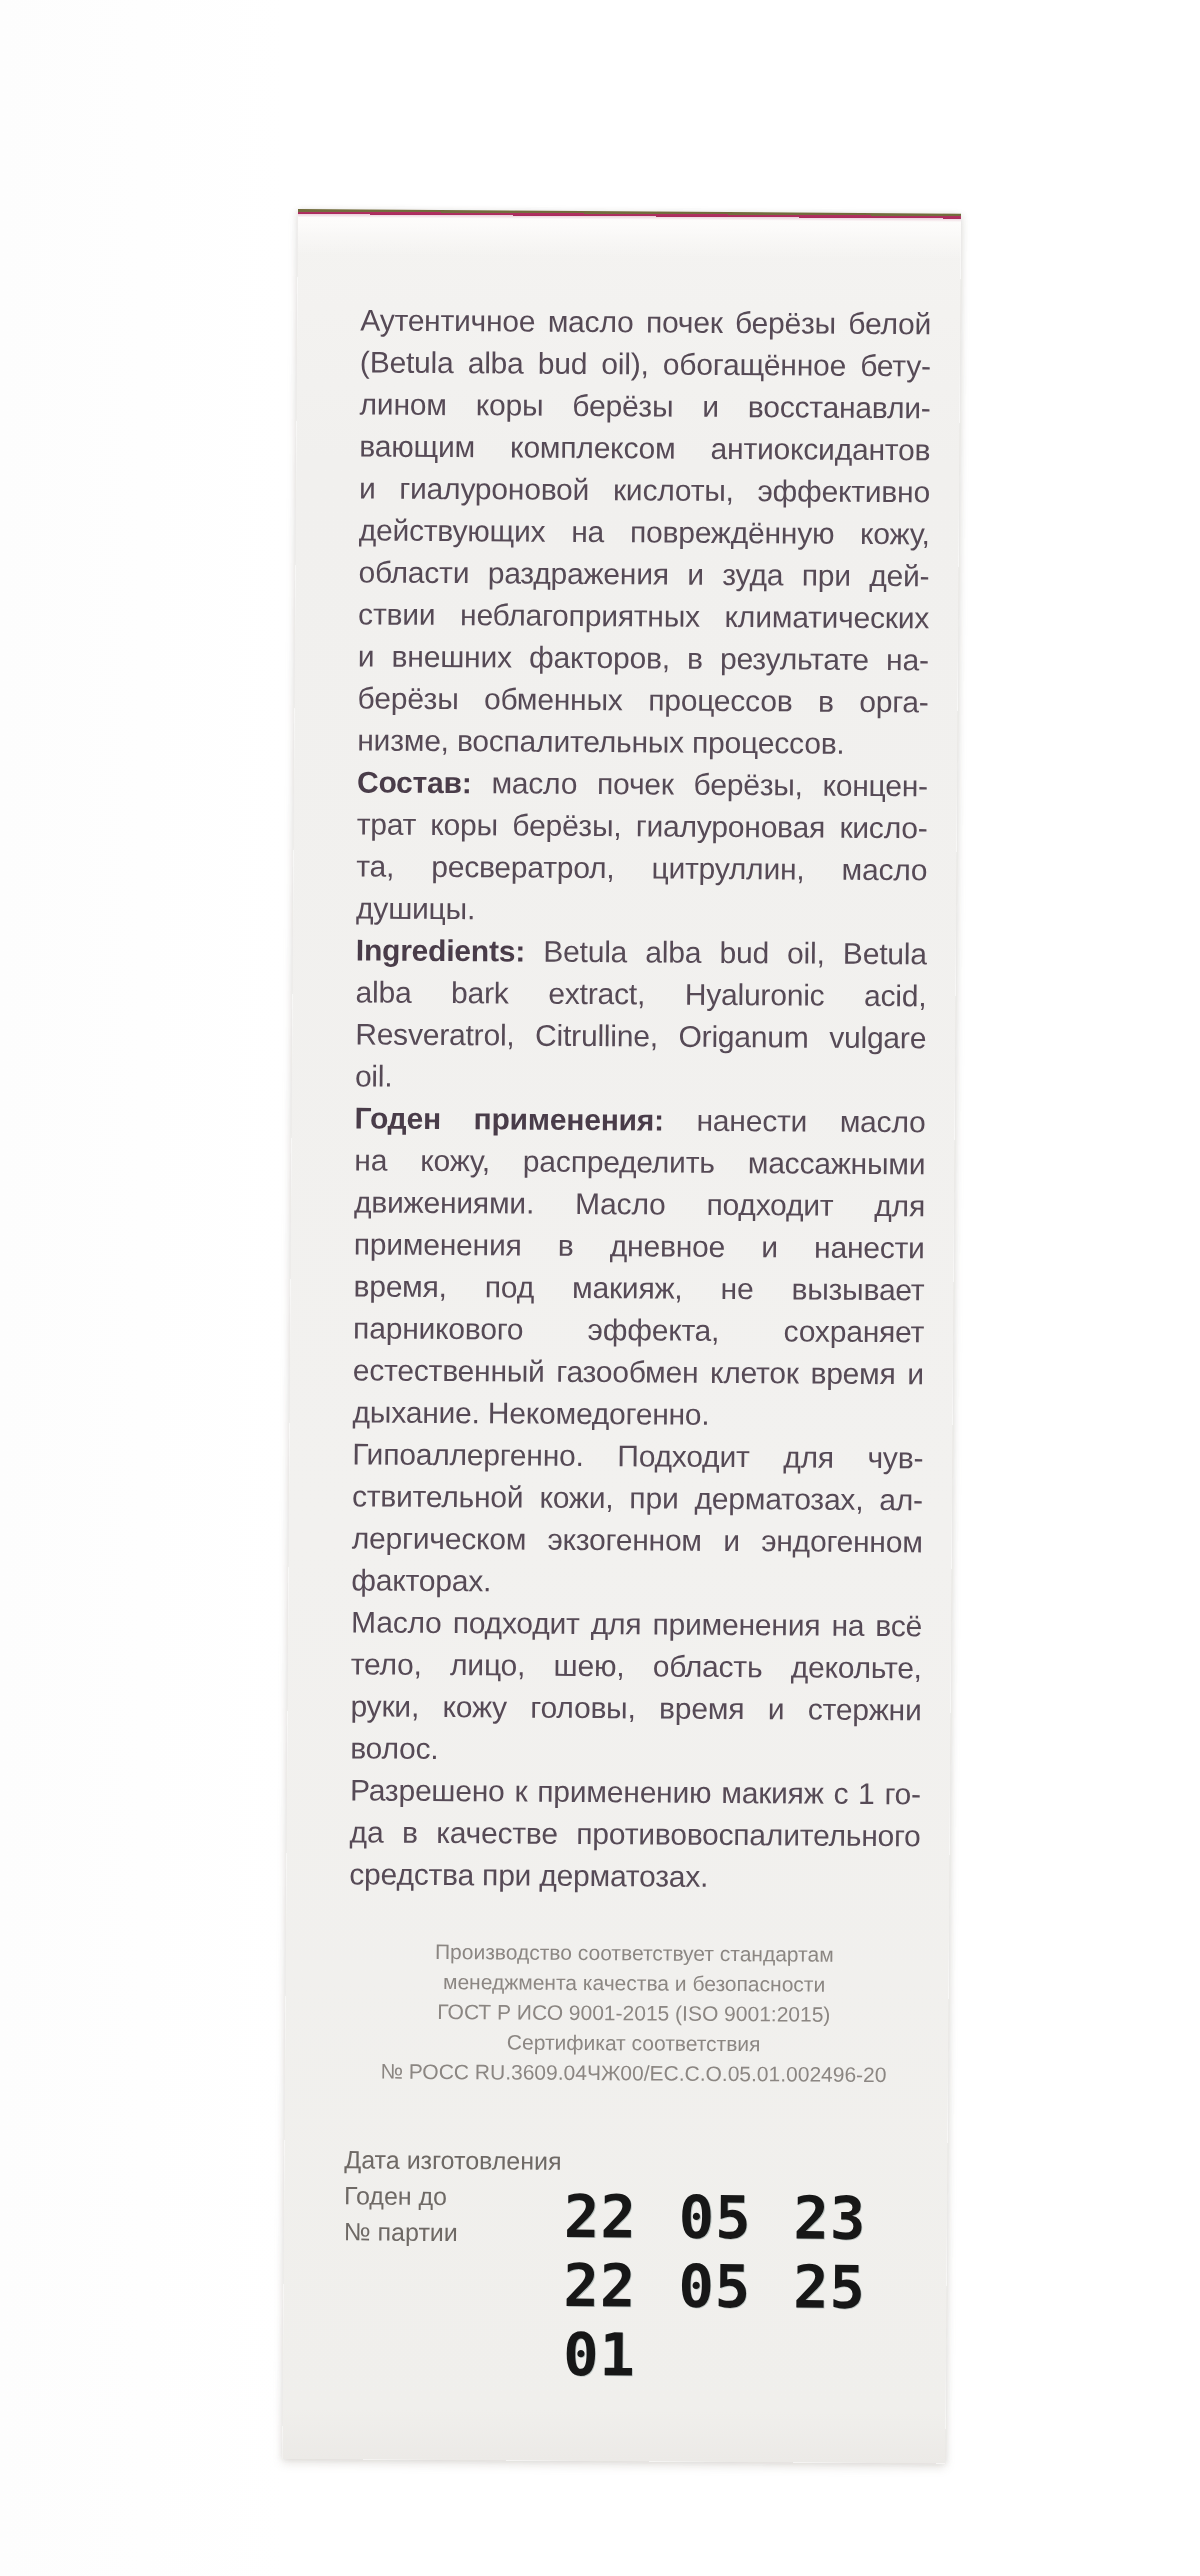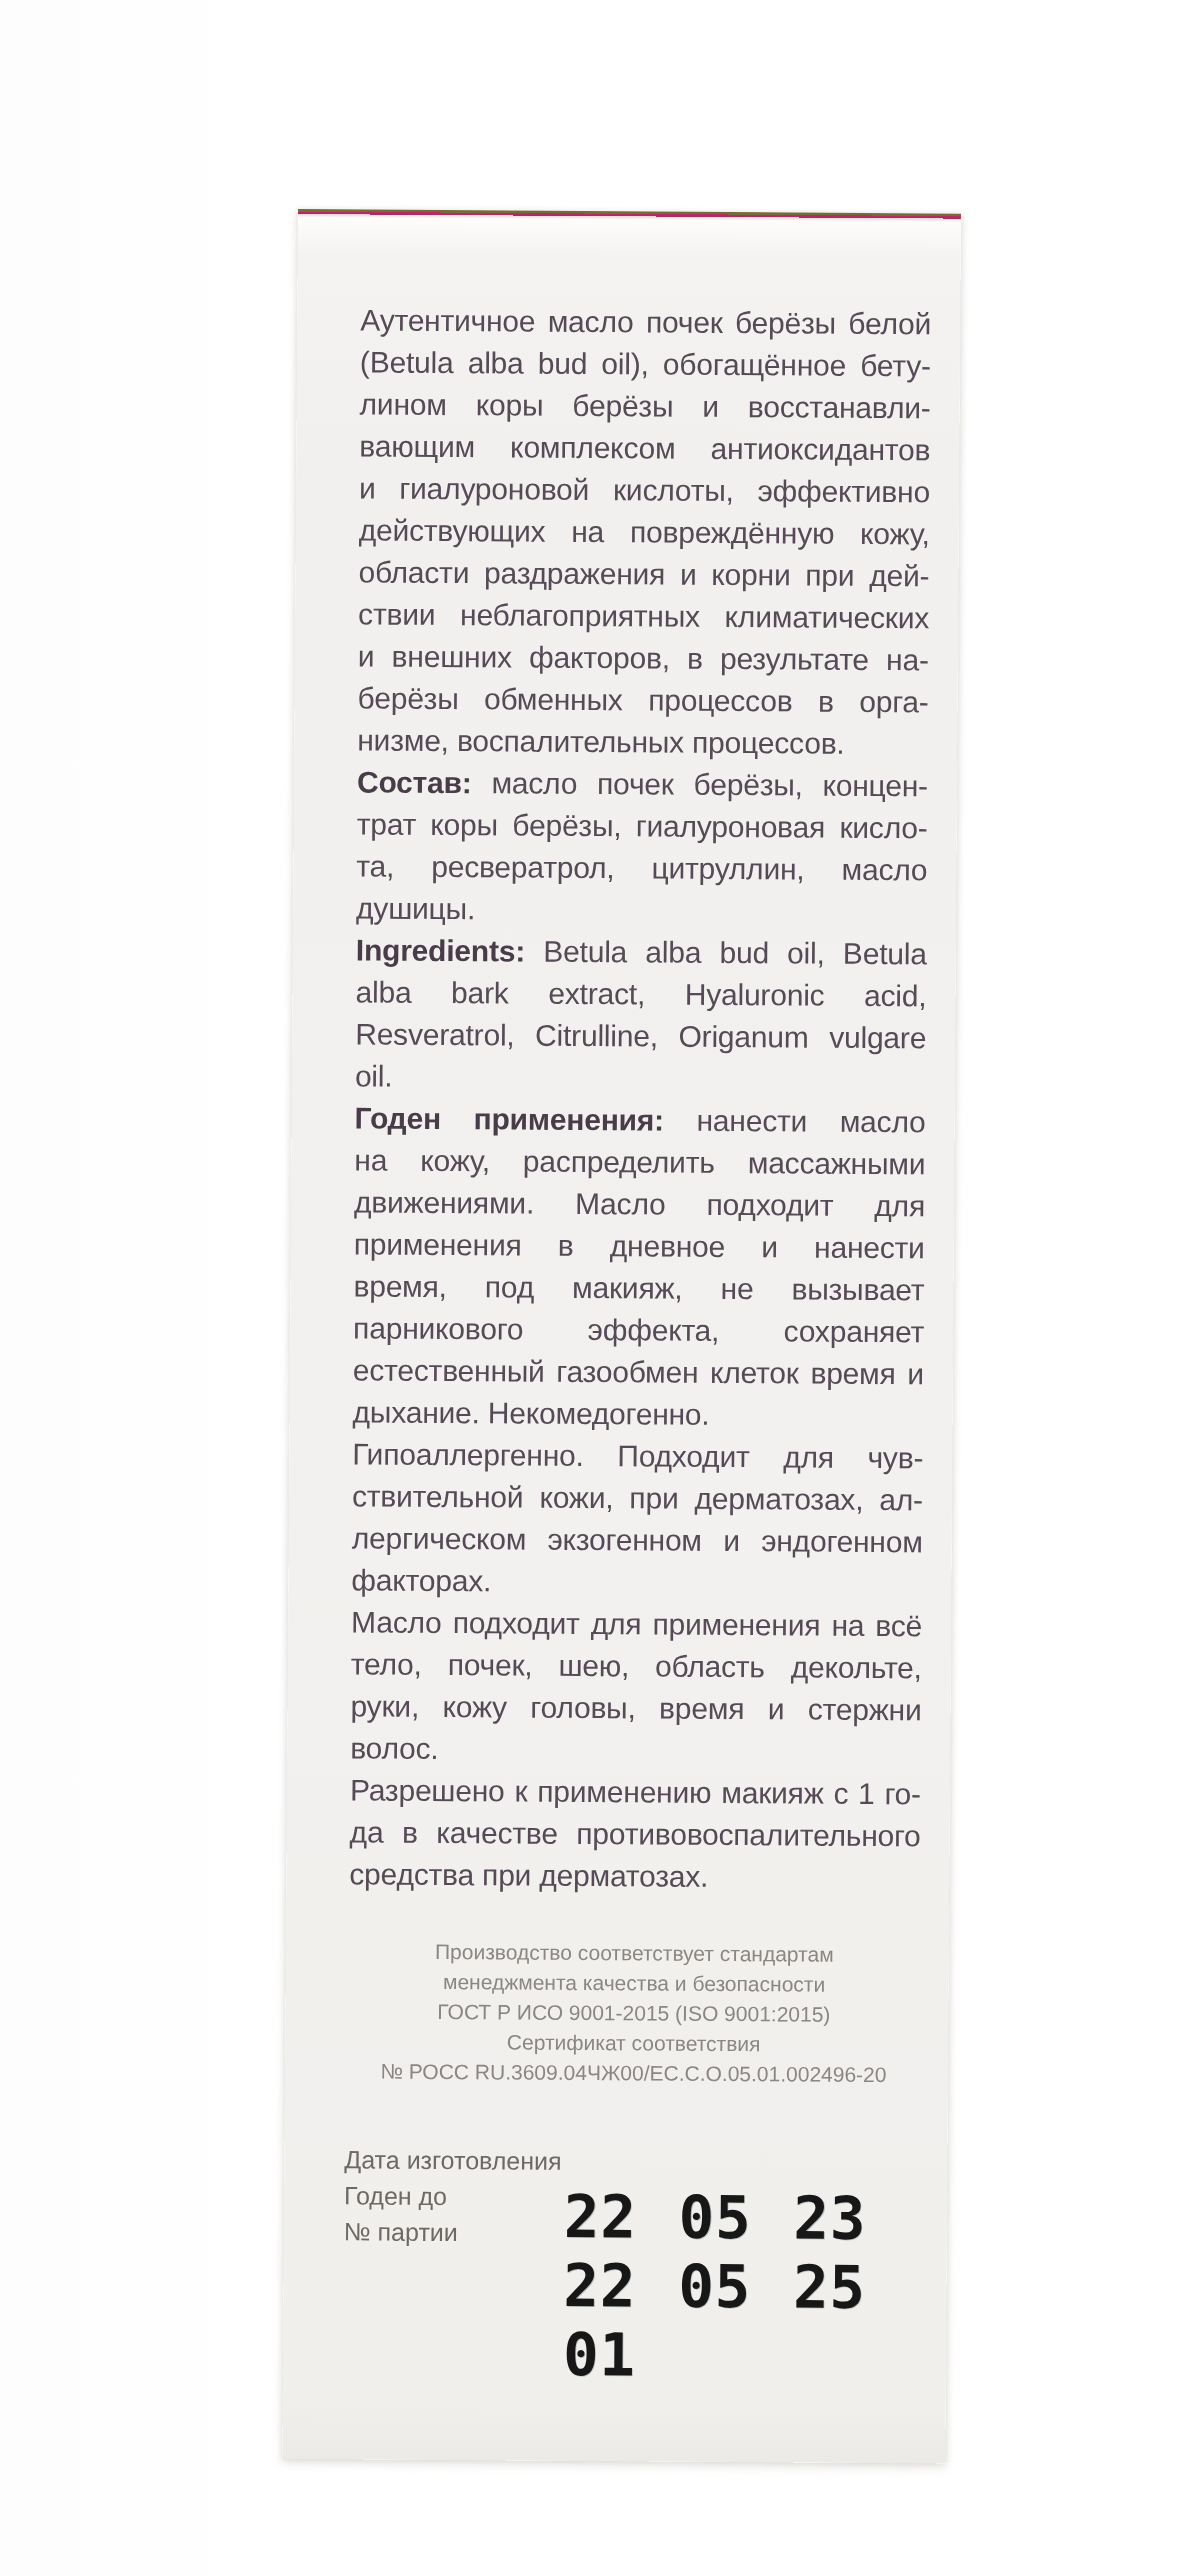--- a/index.html
+++ b/index.html
@@ -118,21 +118,21 @@
           <div class="line j">
             <span>действующих</span> 
             <span>на</span> 
             <span>повреждённую</span> 
             <span>кожу,</span> 
           </div>
           <div class="line j">
             <span>области</span> 
             <span>раздражения</span> 
             <span>и</span> 
-            <span>корни</span> 
+            <span>зуда</span> 
             <span>при</span> 
             <span>дей-</span> 
           </div>
           <div class="line j">
             <span>ствии</span> 
             <span>неблагоприятных</span> 
             <span>климатических</span> 
           </div>
           <div class="line j">
             <span>и</span> 
@@ -271,21 +271,21 @@
           <div class="line j">
             <span>Масло</span> 
             <span>подходит</span> 
             <span>для</span> 
             <span>применения</span> 
             <span>на</span> 
             <span>всё</span> 
           </div>
           <div class="line j">
             <span>тело,</span> 
-            <span>почек,</span> 
+            <span>лицо,</span> 
             <span>шею,</span> 
             <span>область</span> 
             <span>декольте,</span> 
           </div>
           <div class="line j">
             <span>руки,</span> 
             <span>кожу</span> 
             <span>головы,</span> 
             <span>время</span> 
             <span>и</span> 

